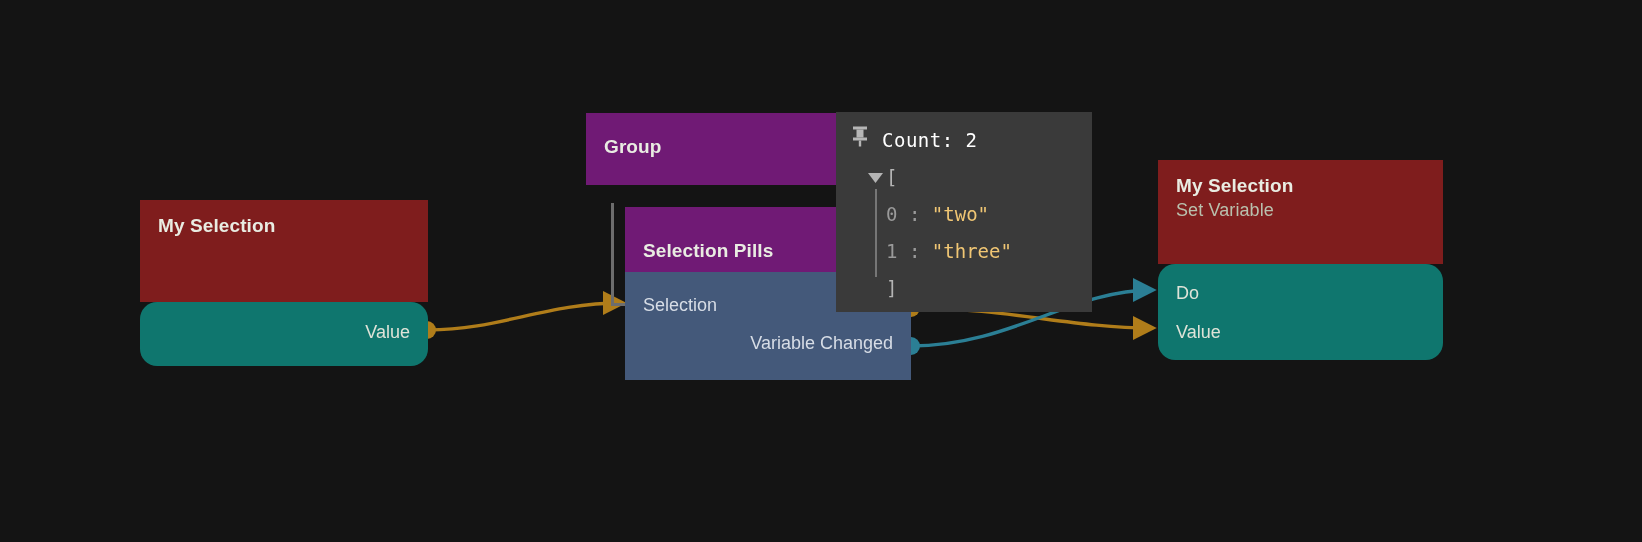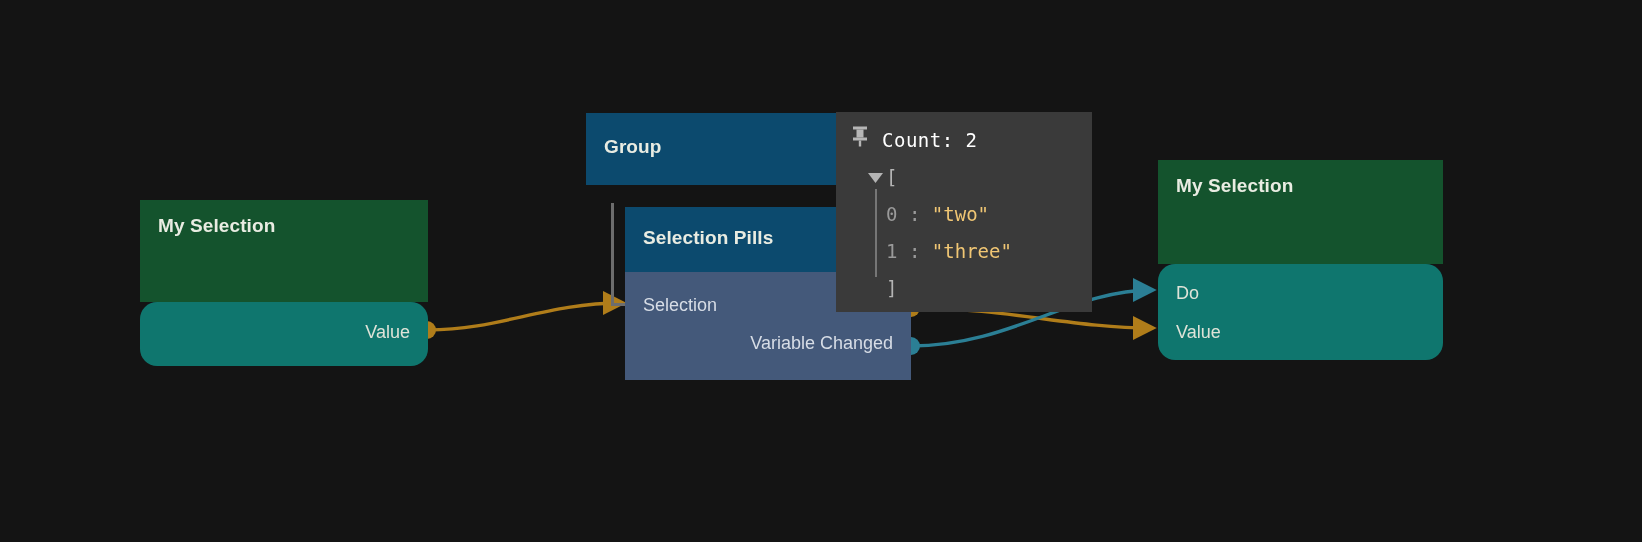--- a/index.html
+++ b/index.html
@@ -39,25 +39,25 @@
   }
   .node-subtitle {
     font-size: 18px;
     font-weight: normal;
     color: #b9c0ad;
     line-height: 24px;
     letter-spacing: .1px;
   }
 
   
-  .node-green .node-header { background: #14532d; }
+  .node-green .node-header { background: #7f1d1d; }
   .node-green .node-body   { background: #0f766e; border-radius: 17px; }
 
   
-  .node-blue .node-header { background: #0c4a6e; }
+  .node-blue .node-header { background: #701a75; }
   .node-blue .node-body   { background: #44597a; }
 
   .pin-row {
     position: absolute;
     font-size: 18px;
     color: #dfe3d8;
     line-height: 22px;
     white-space: nowrap;
   }
   .pin-row.left  { left: 18px; }
@@ -174,32 +174,33 @@
     </div>
   </div>
 
   <div class="node node-blue" style="left:586px; top:113px; width:350px;">
     <div class="node-header" style="height:72px; padding-top:22px;">
       <div class="node-title">Group</div>
     </div>
   </div>
 
   <div class="node node-blue" style="left:625px; top:207px; width:286px;">
-    <div class="node-header" style="height:65px; padding-top:19px;">
+    <div class="node-header" style="height:65px; padding-top:32px;">
       <div class="node-title">Selection Pills</div>
     </div>
     <div class="node-body" style="height:108px;padding-left:24px;">
       <div class="pin-row left" style="top:22px;">Selection</div>
       <div class="pin-row right" style="top:60px;">Variable Changed</div>
     </div>
   </div>
 
   <div class="node node-green" style="left:1158px; top:160px; width:285px;">
     <div class="node-header" style="height:104px;">
       <div class="node-title">My Selection</div>
+      <div class="node-subtitle">Set Variable</div>
     </div>
     <div class="node-body" style="height:96px;">
       <div class="pin-row left" style="top:18px;">Do</div>
       <div class="pin-row left" style="top:57px;">Value</div>
     </div>
   </div>
 
   <div id="watch-tooltip">
     <div class="tt-head">
       <span class="pin-icon">

